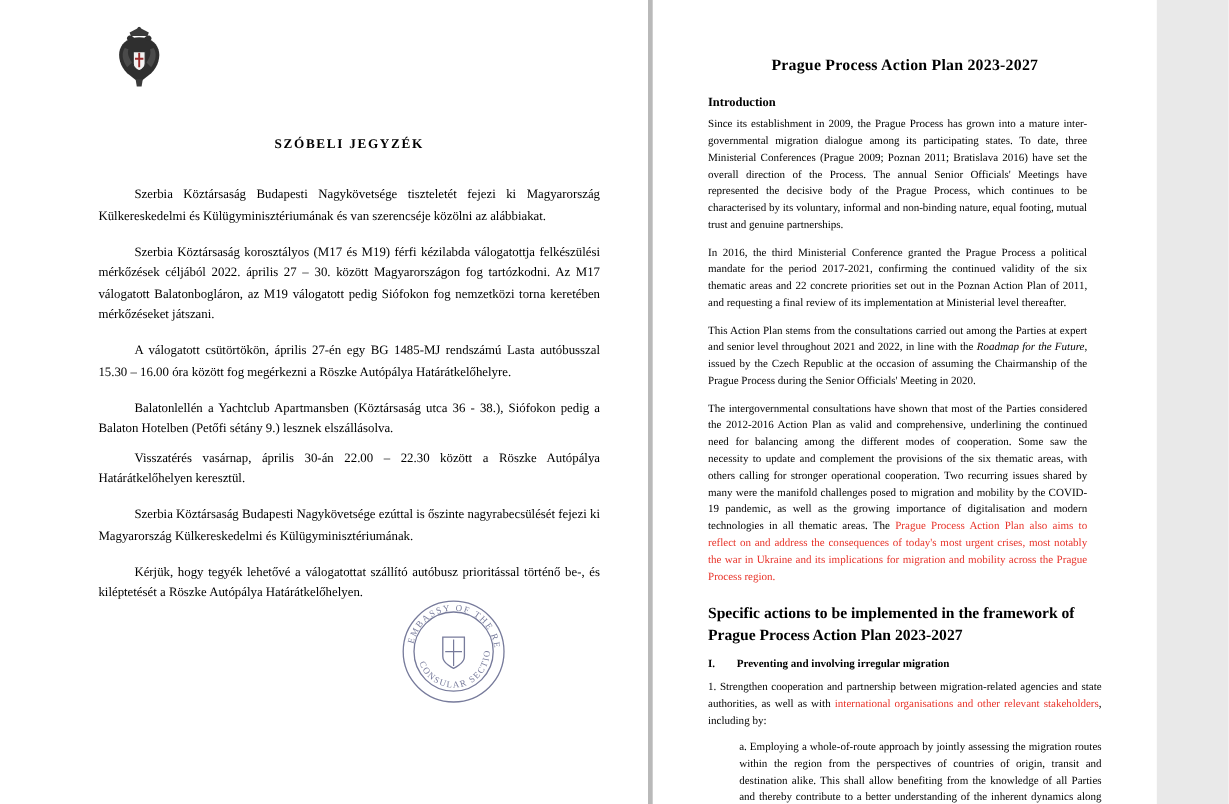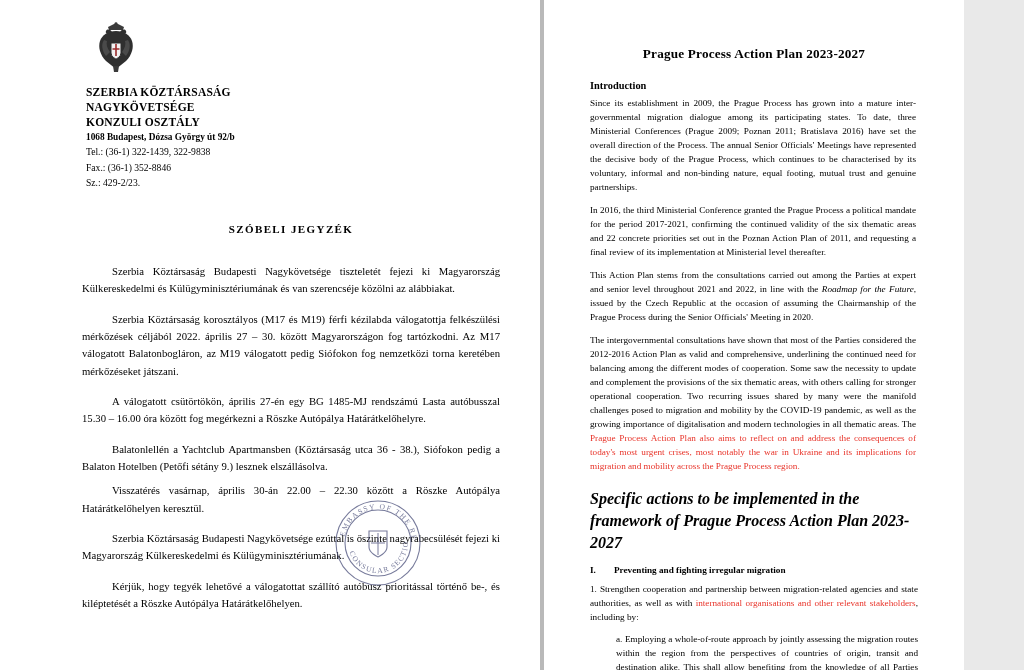--- a/index.html
+++ b/index.html
@@ -99,31 +99,30 @@
   }
   .r-h {
     font-weight: bold;
     font-size: 10.4px;
     margin: 0 0 6px 0;
   }
   .r-p {
     text-align: justify;
     font-size: 9.2px;
     line-height: 1.52;
-    margin: 0 2px 9px 0;
+    margin: 0 12px 9px 0;
     hyphens: auto;
   }
   .r-p .it { font-style: italic; }
   .red { color: #e8342a; }
   .r-h2 {
     font-weight: bold;
-    font-size: 16px;
+    font-size: 13px;
     margin: 14px 0 10px 0;
     line-height: 1.4;
-    font-style: italic;
   }
   .r-sec {
     font-weight: bold;
     font-size: 9.2px;
     margin: 0 0 8px 0;
     display: flex;
     gap: 14px;
   }
   .r-sec .num { width: 10px; }
   .r-item {
@@ -165,29 +164,20 @@
             <path d="M22 22 L22 34 M18.5 27 L25.5 27" stroke="#9a2b2b" stroke-width="1.6"></path>
 
             <path d="M18 10 C16 7 13 7 12 9 C11 11 13 12 15 12 Z" fill="#2f2f2f"></path>
             <path d="M26 10 C28 7 31 7 32 9 C33 11 31 12 29 12 Z" fill="#2f2f2f"></path>
 
             <path d="M19 44 L25 44 L24 50 L20 50 Z" fill="#3a3a3a"></path>
           </g>
         </svg>
       </div>
 
-      <div class="letterhead">
-        <div class="lh-line1">SZERBIA KÖZTÁRSASÁG</div>
-        <div class="lh-line2">NAGYKÖVETSÉGE</div>
-        <div class="lh-line3">KONZULI OSZTÁLY</div>
-        <div class="lh-addr">1068 Budapest, Dózsa György út 92/b</div>
-        <div class="lh-contact">Tel.: (36-1) 322-1439, 322-9838</div>
-        <div class="lh-contact">Fax.: (36-1) 352-8846</div>
-        <div class="lh-contact">Sz.: 429-2/23.</div>
-      </div>
 
       <div class="title-note">SZÓBELI JEGYZÉK</div>
 
       <p class="body-par">Szerbia Köztársaság Budapesti Nagykövetsége tiszteletét fejezi ki Magyarország Külkereskedelmi és Külügyminisztériumának és van szerencséje közölni az alábbiakat.</p>
       <p class="body-par">Szerbia Köztársaság korosztályos (M17 és M19) férfi kézilabda válogatottja felkészülési mérkőzések céljából 2022. április 27 – 30. között Magyarországon fog tartózkodni. Az M17 válogatott Balatonbogláron, az M19 válogatott pedig Siófokon fog nemzetközi torna keretében mérkőzéseket játszani.</p>
       <p class="body-par">A válogatott csütörtökön, április 27-én egy BG 1485-MJ rendszámú Lasta autóbusszal 15.30 – 16.00 óra között fog megérkezni a Röszke Autópálya Határátkelőhelyre.</p>
       <p class="body-par tight">Balatonlellén a Yachtclub Apartmansben (Köztársaság utca 36 - 38.), Siófokon pedig a Balaton Hotelben (Petőfi sétány 9.) lesznek elszállásolva.</p>
       <p class="body-par">Visszatérés vasárnap, április 30-án 22.00 – 22.30 között a Röszke Autópálya Határátkelőhelyen keresztül.</p>
       <p class="body-par">Szerbia Köztársaság Budapesti Nagykövetsége ezúttal is őszinte nagyrabecsülését fejezi ki Magyarország Külkereskedelmi és Külügyminisztériumának.</p>
       <p class="body-par">Kérjük, hogy tegyék lehetővé a válogatottat szállító autóbusz prioritással történő be-, és kiléptetését a Röszke Autópálya Határátkelőhelyen.</p>
@@ -228,21 +218,21 @@
 
       <p class="r-p"><span>This Action Plan stems from the consultations carried out among the Parties at expert and senior level throughout 2021 and 2022, in line with the </span><span class="it">Roadmap for the Future</span><span>, issued by the Czech Republic at the occasion of assuming the Chairmanship of the Prague Process during the Senior Officials' Meeting in 2020.</span></p>
 
       <p class="r-p"><span>The intergovernmental consultations have shown that most of the Parties considered the 2012-2016 Action Plan as valid and comprehensive, underlining the continued need for balancing among the different modes of cooperation. Some saw the necessity to update and complement the provisions of the six thematic areas, with others calling for stronger operational cooperation. Two recurring issues shared by many were the manifold challenges posed to migration and mobility by the COVID-19 pandemic, as well as the growing importance of digitalisation and modern technologies in all thematic areas. The </span><span class="red">Prague Process Action Plan also aims to reflect on and address the consequences of today's most urgent crises, most notably the war in Ukraine and its implications for migration and mobility across the Prague Process region.</span></p>
 
 
       <div class="r-h2">Specific actions to be implemented in the framework of Prague Process Action Plan 2023-2027</div>
 
       <div class="r-sec">
         <span class="num">I.</span>
-        <span>Preventing and fighting irregular migration</span>
+        <span>Preventing and involving irregular migration</span>
       </div>
 
       <p class="r-item"><span>1. Strengthen cooperation and partnership between migration-related agencies and state authorities, as well as with </span><span class="red">international organisations and other relevant stakeholders</span><span>, including by:</span></p>
 
       <p class="r-sub"><span class="lbl">a.</span> <span>Employing a whole-of-route approach by jointly assessing the migration routes within the region from the perspectives of countries of origin, transit and destination alike. This shall allow benefiting from the knowledge of all Parties and thereby contribute to a better understanding of the inherent dynamics along these routes, including the root causes of irregular migration, and improve joint reciprocity;</span></p>
       <p class="r-sub"><span class="lbl">b.</span> <span>Employing a whole-of-government approach by involving a broader range of ministries and state bodies whose responsibilities relate to irregular migration, its causes and implications;</span></p>
 
     </div>
   </div>
 

